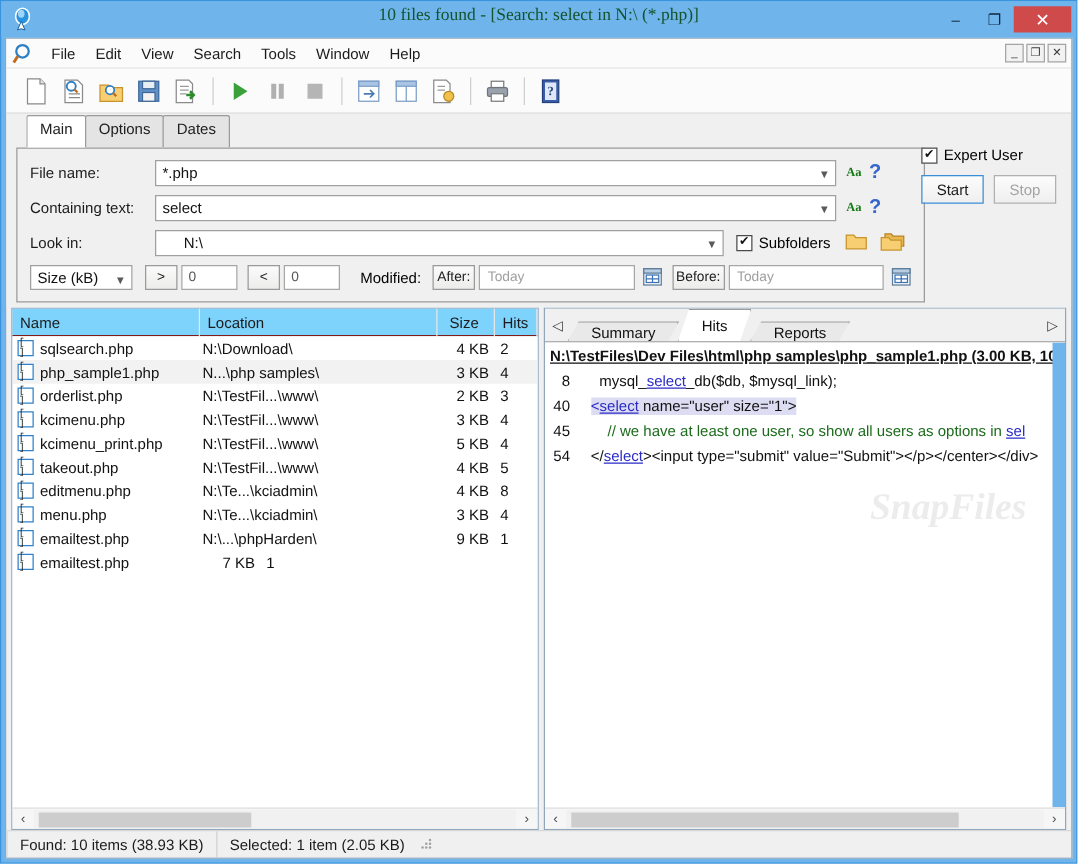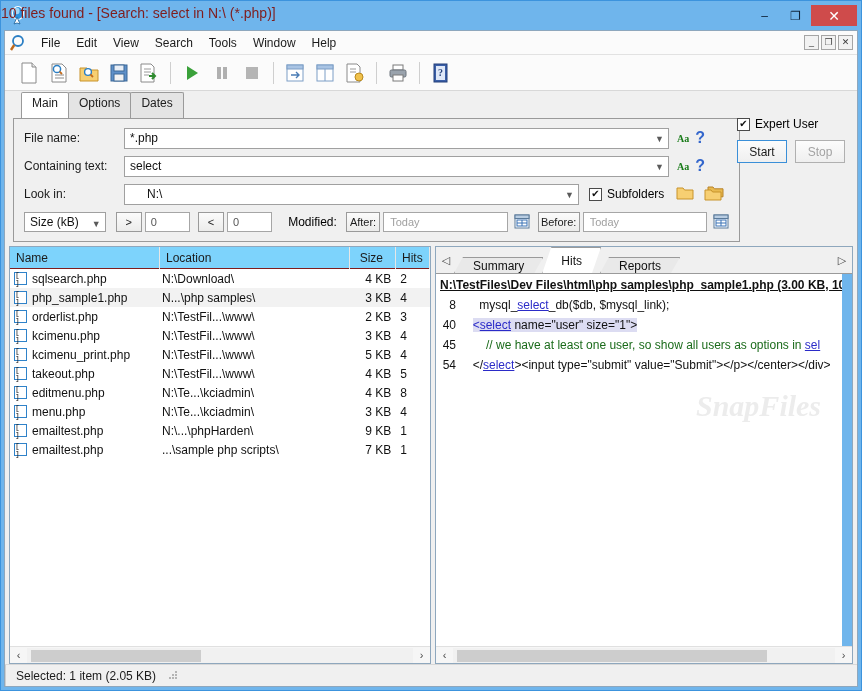--- a/index.html
+++ b/index.html
@@ -28,24 +28,24 @@
     background: #6fb5ec;
     position: relative;
     flex: none;
   }
   #app-icon {
     width: 22px; height: 22px; margin-left: 6px;
     position: relative; flex: none;
   }
   #title-text {
     position: absolute; left: 0; right: 0; top: 4px;
-    text-align: left;
+    text-align: center;
     font-size: 14px;
-    color: #7f1d1d;
-    font-family: Liberation Sans, sans-serif;
+    color: #14532d;
+    font-family: Liberation Serif, serif;
   }
   #win-controls {
     margin-left: auto; display: flex; align-items: center;
     height: 29px; padding-right: 4px; z-index: 4;
   }
   .wbtn {
     width: 31px; height: 21px;
     display: flex; align-items: center; justify-content: center;
     color: #10243a; font-size: 12px;
   }
@@ -585,21 +585,20 @@
           <div class="frow-item">
             <span class="fi-icon">[ ]</span>
             <span class="fi-name">emailtest.php</span>
             <span class="fi-loc">N:\...\phpHarden\</span>
             <span class="fi-size">9 KB</span>
             <span class="fi-hits">1</span>
           </div>
           <div class="frow-item">
             <span class="fi-icon">[ ]</span>
             <span class="fi-name">emailtest.php</span>
-            <span class="fi-loc">...\sample php scripts\</span>
             <span class="fi-size">7 KB</span>
             <span class="fi-hits">1</span>
           </div>
         </div>
         <div class="hscroll">
           <div class="hs-arrow">‹</div>
           <div class="hs-track">
             <div class="hs-thumb" style="left:4px; width:170px;"></div>
           </div>
           <div class="hs-arrow">›</div>
@@ -659,20 +658,21 @@
           <div class="hs-arrow">‹</div>
           <div class="hs-track">
             <div class="hs-thumb" style="left:4px; width:310px;"></div>
           </div>
           <div class="hs-arrow">›</div>
         </div>
       </div>
     </div>
 
     <div id="status-bar">
+      <div class="sb-cell">Found: 10 items (38.93 KB)</div>
       <div class="sb-cell">Selected: 1 item (2.05 KB)</div>
       <div id="sb-grip">
         <svg width="12" height="12" viewBox="0 0 12 12">
             <circle cx="9" cy="9" r="1" fill="#a0a0a0"></circle>
             <circle cx="6" cy="9" r="1" fill="#a0a0a0"></circle>
             <circle cx="9" cy="6" r="1" fill="#a0a0a0"></circle>
             <circle cx="3" cy="9" r="1" fill="#a0a0a0"></circle>
             <circle cx="6" cy="6" r="1" fill="#a0a0a0"></circle>
             <circle cx="9" cy="3" r="1" fill="#a0a0a0"></circle>
           </svg>

